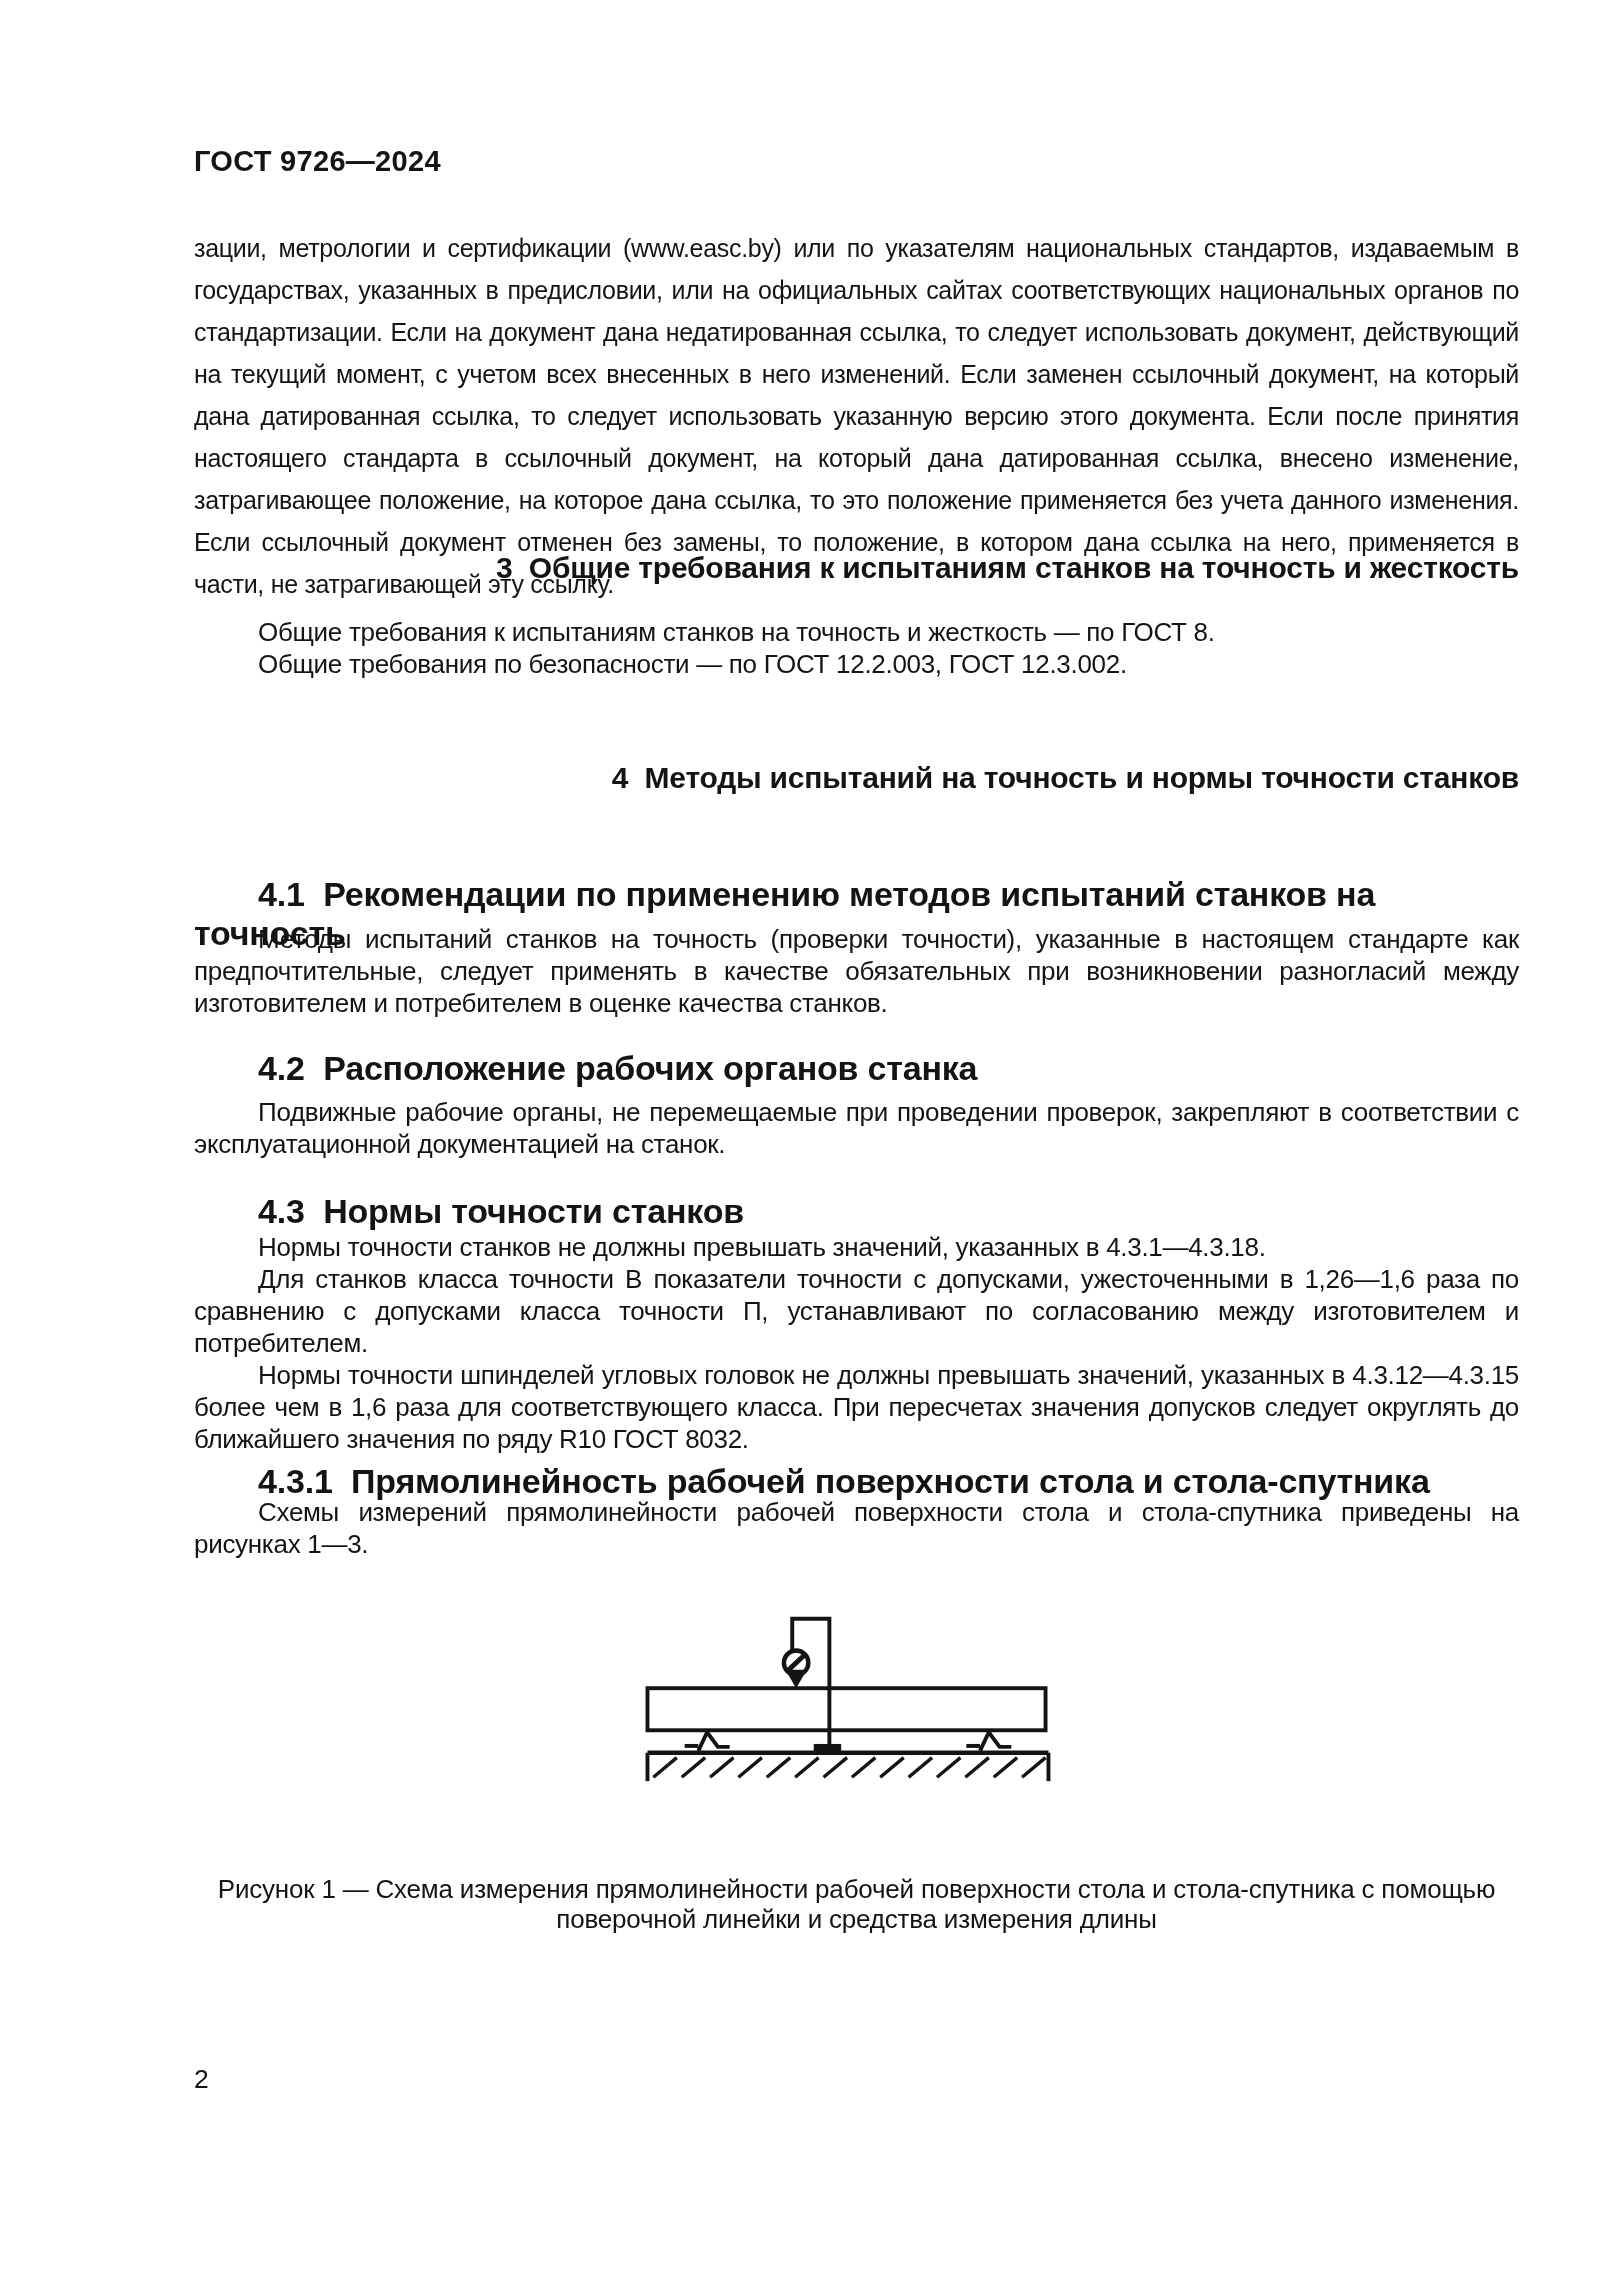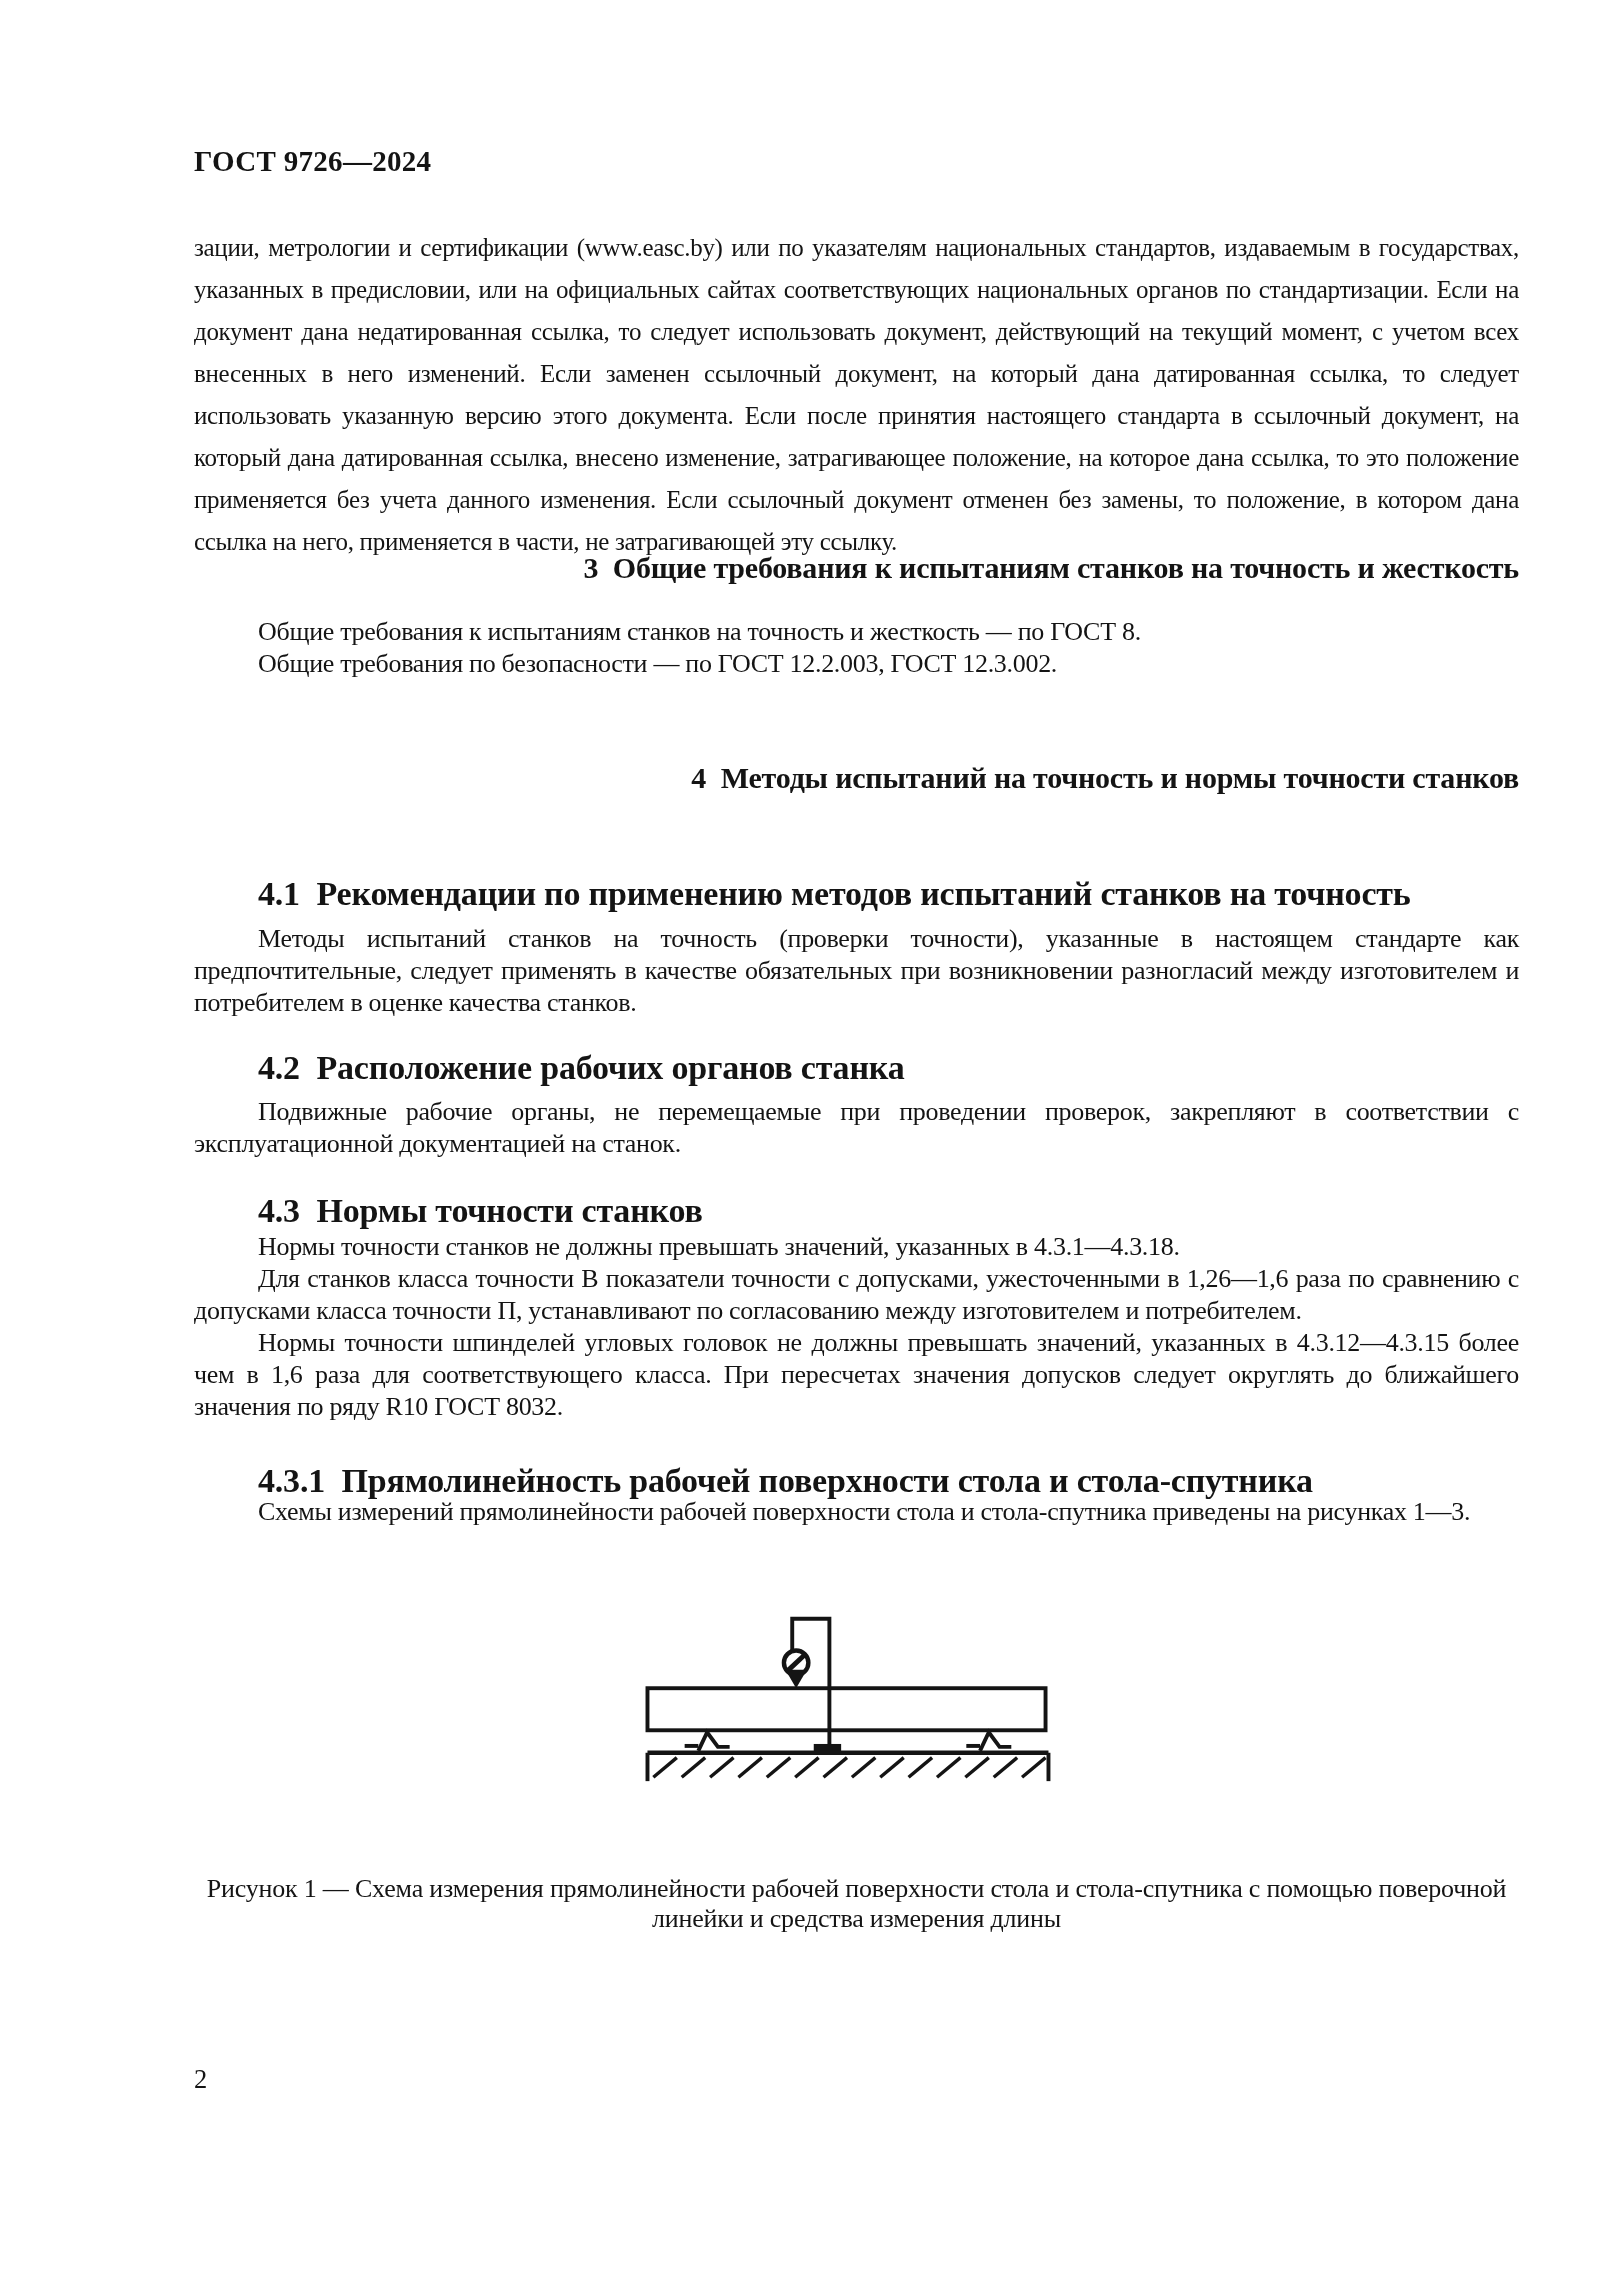--- a/index.html
+++ b/index.html
@@ -1,21 +1,21 @@
 <!DOCTYPE html>
 <html><head>
 <meta charset="utf-8">
 <style>
   html, body { margin: 0; padding: 0; background: #ffffff; }
   .page {
     position: relative;
     width: 1621px;
     height: 2293px;
     background: #ffffff;
-    font-family: Liberation Serif, serif;
+    font-family: Liberation Sans, sans-serif;
     color: #141414;
     overflow: hidden;
     border-radius: 23px;
   }
   .block { position: absolute; left: 194px; width: 1325px; }
 
   .doc-header {
     font-size: 29px;
     font-weight: bold;
     letter-spacing: 0.3px;

